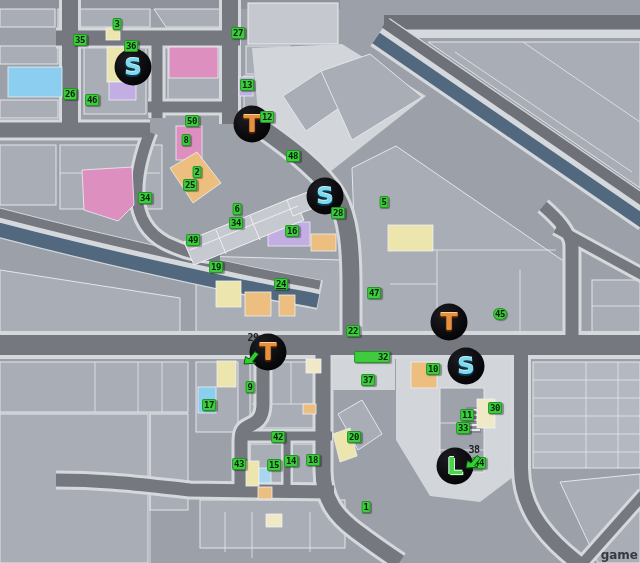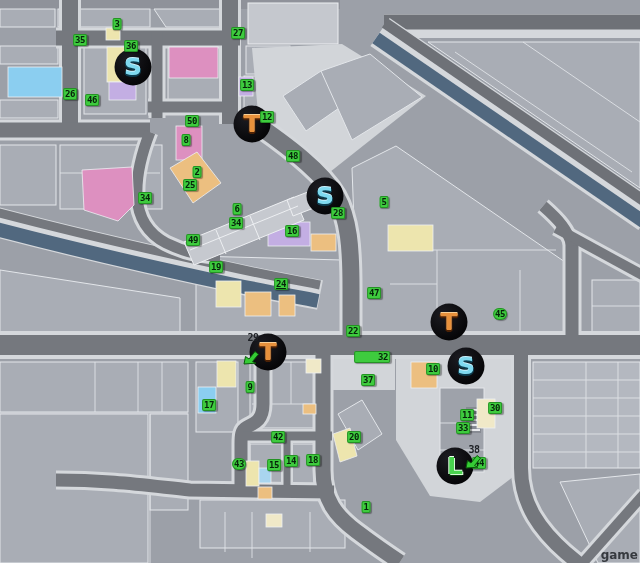--- a/index.html
+++ b/index.html
@@ -287,21 +287,21 @@
       <div class="mk" style="left: 372px; top: 357px; padding-left: 24px;">32</div>
       <div class="mk" style="left: 348px; top: 380px; margin-left: 20px;">37</div>
       <div class="mk" style="left: 433px; top: 369px;">10</div>
       <div class="mk" style="left: 250px; top: 387px;">9</div>
       <div class="mk" style="left: 209px; top: 397px; margin-top: 8px;">17</div>
       <div class="mk" style="left: 495px; top: 408px;">30</div>
       <div class="mk" style="left: 467px; top: 415px;">11</div>
       <div class="mk" style="left: 463px; top: 428px;">33</div>
       <div class="mk" style="left: 278px; top: 437px;">42</div>
       <div class="mk" style="left: 354px; top: 437px;">20</div>
-      <div class="mk" style="left: 239px; top: 464px; border-radius: 6px;">43</div>
+      <div class="mk" style="left: 239px; top: 464px;">43</div>
       <div class="mk" style="left: 274px; top: 465px;">15</div>
       <div class="mk" style="left: 291px; top: 461px;">14</div>
       <div class="mk" style="left: 313px; top: 460px;">18</div>
       <div class="mk" style="left: 479px; top: 463px;">44</div>
       <div class="mk" style="left: 366px; top: 507px;">1</div>
       <div class="mk plain" style="left: 247px; top: 337px;">29</div>
       <div class="mk plain" style="left: 468px; top: 449px;">38</div>
       <div class="gw-arrow" style="left: 251px; top: 357px;"><svg width="20" height="20" viewBox="0 0 20 20">
           <path d="M3 17 L4.5 9.5 L8 12 L14 4.5 L17.5 7.2 L11.5 14.6 L15 16.2 Z" fill="#35CC35" stroke="#0B5A0B" stroke-width="1"></path>
         </svg></div>

